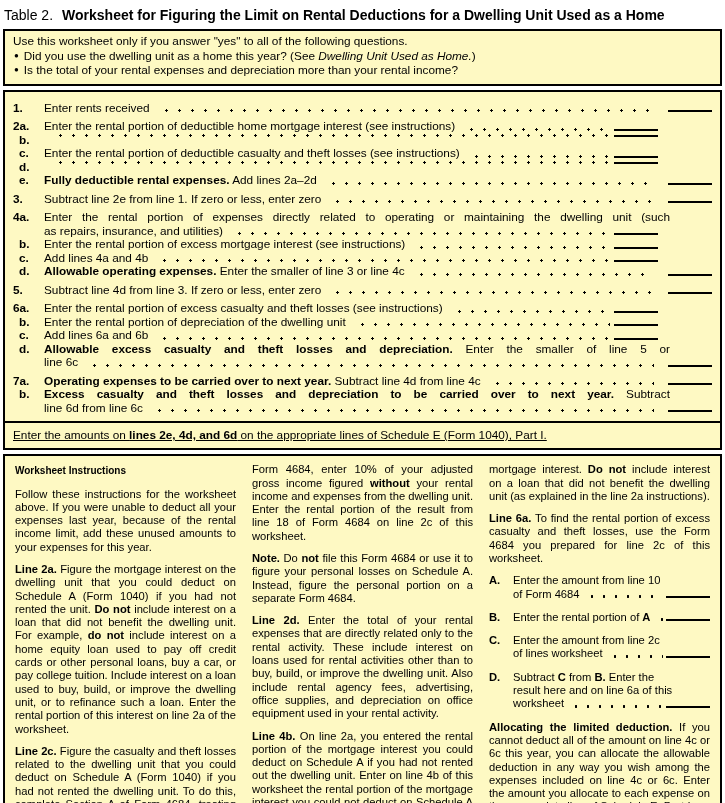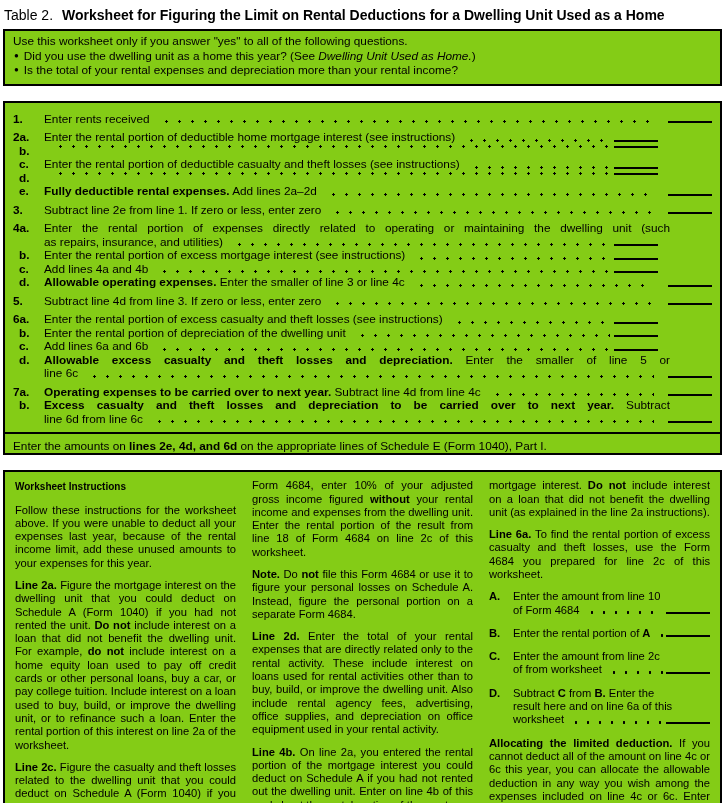--- a/index.html
+++ b/index.html
@@ -3,21 +3,21 @@
 <meta charset="utf-8">
 <style>
   html,body{margin:0;padding:0;background:#fff;color:#000;}
   body{width:725px;font-family:"Liberation Sans",sans-serif;-webkit-font-smoothing:none;}
   .page{padding:3px 3px 0 3px;}
 
   .title{font-size:14px;padding:4px 1px 6px 1px;}
   .title .tprefix{font-weight:normal;}
   .title .tmain{font-weight:bold;margin-left:9px;}
 
-  .box{border:2px solid #000;margin-bottom:15px;background:#84cc16;}
+  .box{border:2px solid #000;margin-bottom:4px;background:#fef9c3;}
 
   
   .questions{padding:4px 8px 6px 8px;font-size:11.8px;line-height:13.9px;}
   .qline{padding-left:1px;}
   .qline .bullet{display:inline-block;font-size:8px;vertical-align:1.5px;margin-right:5px;}
 
   
   .worksheet{padding-top:5px;font-size:11.8px;}
   .wrow{display:flex;padding:0 8px 0 8px;line-height:13.5px;}
   .wrow.group{margin-top:5px;}
@@ -25,21 +25,21 @@
   .wnum.sub{padding-left:6px;box-sizing:border-box;}
   .wbody{flex:1;min-width:0;}
   .wline{display:flex;}
   .wline.firstline .txt{flex:1;text-align:justify;text-align-last:justify;margin-right:42px;}
   .dots{flex:1 1 auto;min-width:0;height:3px;align-self:flex-end;margin:0 4px 3px 8px;
         background-image:radial-gradient(circle,#000 1.15px,rgba(0,0,0,0) 1.4px);
         background-size:13px 3px;background-repeat:repeat-x;background-position:2px bottom;}
   .amt{flex:none;width:44px;height:2px;align-self:flex-end;margin-bottom:3px;}
   .amt.filled{background:#000;}
   .amt.outer{margin-left:10px;}
-  .wfooter{border-top:2px solid #000;margin-top:6px;padding:5px 8px 0 8px;line-height:14px;}
+  .wfooter{border-top:2px solid #000;margin-top:6px;padding:5px 8px 6px 8px;line-height:14px;text-decoration:underline;}
 
   
   .instr{padding:7px 10px 10px 10px;font-size:11.2px;line-height:13.3px;min-height:330px;box-sizing:border-box;}
   .cols{display:flex;gap:16px;}
   .col{flex:1;min-width:0;text-align:justify;}
   .col h2{font-size:10px;margin:1px 0 10px 0;}
   .col p{margin:0 0 9px 0;}
   .item{display:flex;margin:3px 0 10px 0;}
   .letter{flex:none;width:24px;font-weight:bold;}
   .ibody{flex:1;min-width:0;}
@@ -310,21 +310,21 @@
               </div>
             </div>
           </div>
           <div class="item">
             <span class="letter">C.</span>
             <div class="ibody">
               <div class="iline">
                 <span><span>Enter the amount from line 2c</span></span>
               </div>
               <div class="iline">
-                <span><span>of from worksheet</span></span>
+                <span><span>of lines worksheet</span></span>
                 <span class="idots"></span>
                 <span class="iblank"></span>
               </div>
             </div>
           </div>
           <div class="item">
             <span class="letter">D.</span>
             <div class="ibody">
               <div class="iline">
                 <span><span>Subtract </span><b>C</b><span> from </span><b>B.</b><span> Enter the</span></span>

